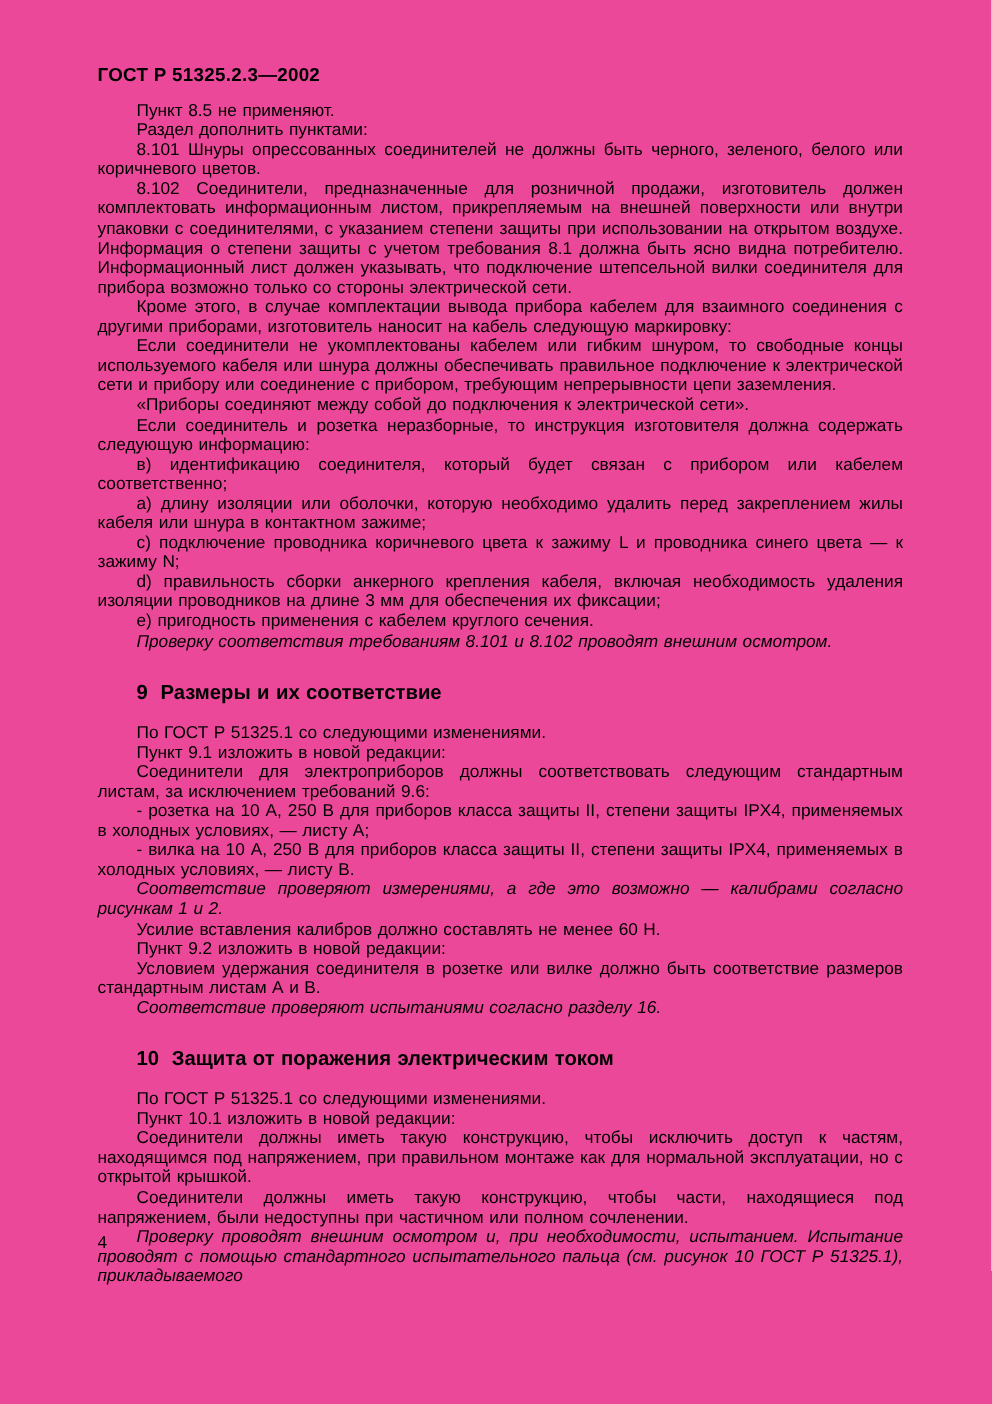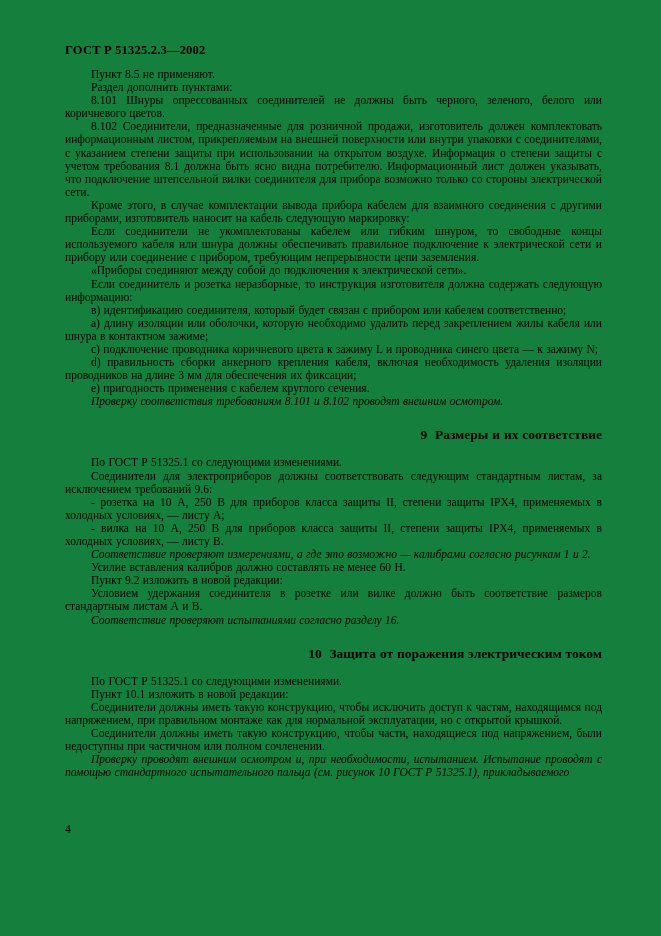--- a/index.html
+++ b/index.html
@@ -4,23 +4,23 @@
 <style>
   html, body {
     margin: 0;
     padding: 0;
     background: #ffffff;
   }
   .page {
     position: relative;
     width: 661px;
     height: 936px;
-    background: #15803d;
+    background: #ec4899;
     color: #000000;
-    font-family: Liberation Serif, serif;
+    font-family: Liberation Sans, sans-serif;
     overflow: hidden;
   }
   .doc-header {
     position: absolute;
     left: 65px;
     top: 43px;
     font-size: 12.5px;
     font-weight: bold;
     letter-spacing: 0.2px;
     white-space: pre;
@@ -39,21 +39,21 @@
     text-indent: 26px;
     word-spacing: 0.5px;
   }
   .content p.i {
     font-style: italic;
   }
   .content p.h {
     font-size: 13.5px;
     font-weight: bold;
     line-height: 15px;
-    text-align: right;
+    text-align: left;
     text-indent: 26px;
     margin-top: 19px;
     margin-bottom: 14px;
     white-space: pre-wrap;
   }
   .page-number {
     position: absolute;
     left: 65px;
     top: 823px;
     font-size: 11.5px;
@@ -75,20 +75,21 @@
       <p class="p">«Приборы соединяют между собой до подключения к электрической сети».</p>
       <p class="p">Если соединитель и розетка неразборные, то инструкция изготовителя должна содержать следующую информацию:</p>
       <p class="p">в) идентификацию соединителя, который будет связан с прибором или кабелем соответственно;</p>
       <p class="p">а) длину изоляции или оболочки, которую необходимо удалить перед закреплением жилы кабеля или шнура в контактном зажиме;</p>
       <p class="p">с) подключение проводника коричневого цвета к зажиму L и проводника синего цвета — к зажиму N;</p>
       <p class="p">d) правильность сборки анкерного крепления кабеля, включая необходимость удаления изоляции проводников на длине 3 мм для обеспечения их фиксации;</p>
       <p class="p">е) пригодность применения с кабелем круглого сечения.</p>
       <p class="i">Проверку соответствия требованиям 8.101 и 8.102 проводят внешним осмотром.</p>
       <p class="h">9  Размеры и их соответствие</p>
       <p class="p">По ГОСТ Р 51325.1 со следующими изменениями.</p>
+      <p class="p">Пункт 9.1 изложить в новой редакции:</p>
       <p class="p">Соединители для электроприборов должны соответствовать следующим стандартным листам, за исключением требований 9.6:</p>
       <p class="p">- розетка на 10 А, 250 В для приборов класса защиты II, степени защиты IPX4, применяемых в холодных условиях, — листу А;</p>
       <p class="p">- вилка на 10 А, 250 В для приборов класса защиты II, степени защиты IPX4, применяемых в холодных условиях, — листу В.</p>
       <p class="i">Соответствие проверяют измерениями, а где это возможно — калибрами согласно рисункам 1 и 2.</p>
       <p class="p">Усилие вставления калибров должно составлять не менее 60 Н.</p>
       <p class="p">Пункт 9.2 изложить в новой редакции:</p>
       <p class="p">Условием удержания соединителя в розетке или вилке должно быть соответствие размеров стандартным листам А и В.</p>
       <p class="i">Соответствие проверяют испытаниями согласно разделу 16.</p>
       <p class="h">10  Защита от поражения электрическим током</p>
       <p class="p">По ГОСТ Р 51325.1 со следующими изменениями.</p>

